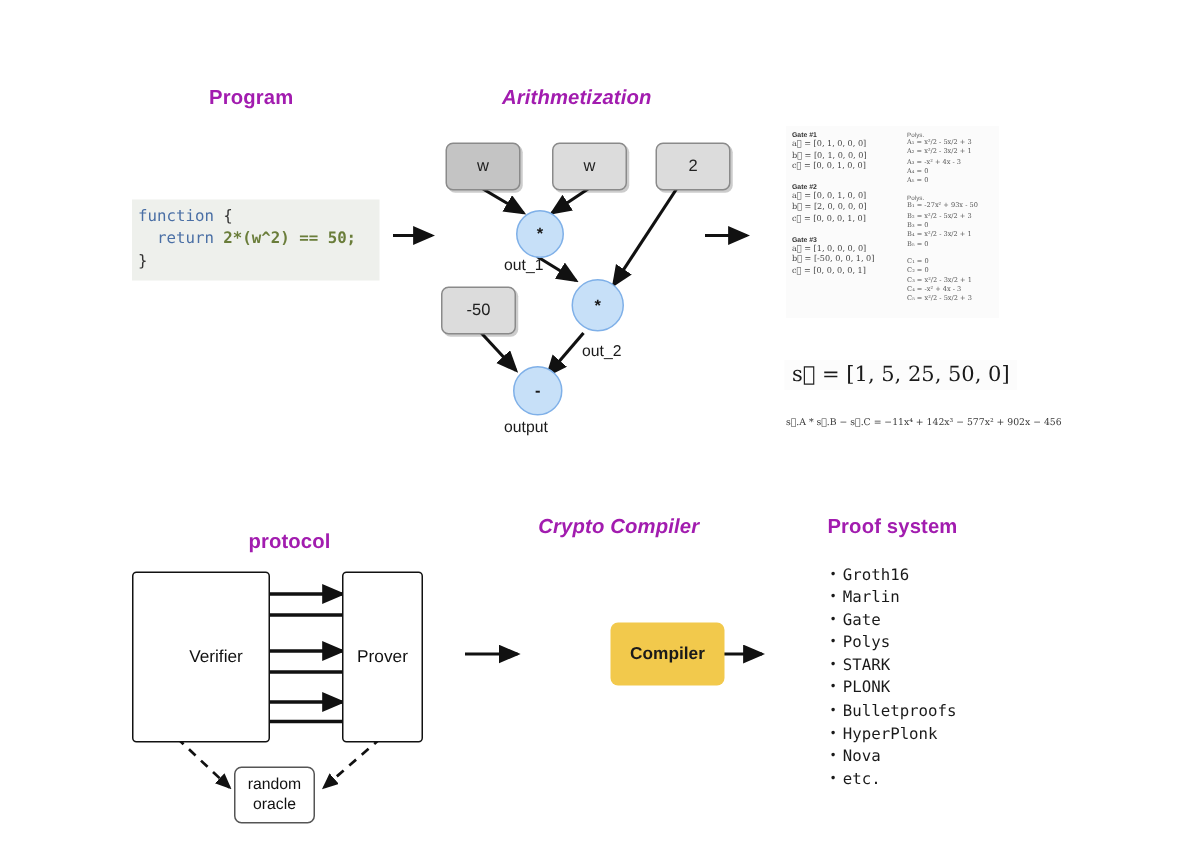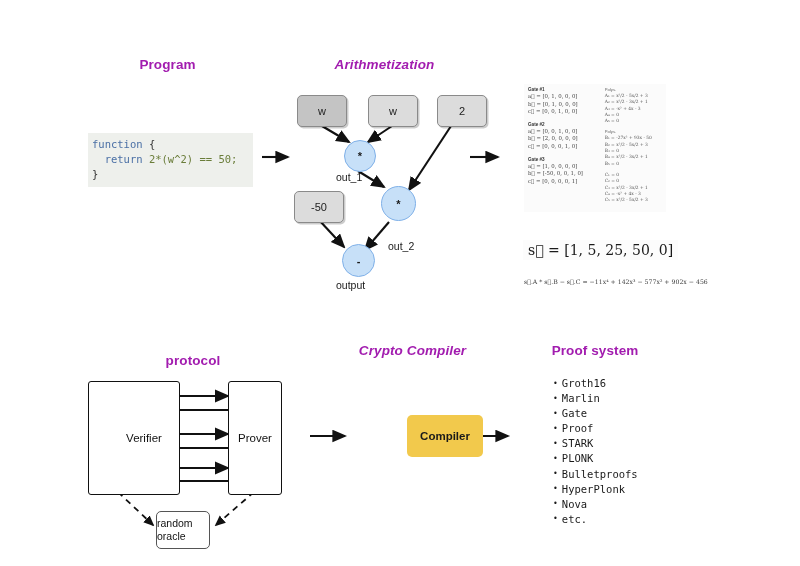--- a/index.html
+++ b/index.html
@@ -38,21 +38,21 @@
     width: 155px;
     background: #eef0ec;
     padding: 4px 6px 5px 4px;
     font-family: "DejaVu Sans Mono", monospace;
     font-size: 10.5px;
     line-height: 15px;
     white-space: pre;
     color: #222222;
   }
   .kw  { color: #4a6fa5; }
-  .num { color: #6a7d3a; }
+  .num { color: #6a7d3a; font-weight: bold; }
   .pun { color: #333333; }
 
   
   .node-box {
     position: absolute;
     border: 1.4px solid #8a8a8a;
     border-radius: 5px;
     background: #dcdcdc;
     display: flex;
     align-items: center;
@@ -152,20 +152,21 @@
     font-size: 11.5px;
     color: #111;
   }
   #random-oracle {
     position: absolute;
     border: 1.4px solid #555;
     border-radius: 5px;
     background: #ffffff;
     display: flex;
     flex-direction: column;
+    align-items: center;
     justify-content: center;
     font-size: 10.5px;
     line-height: 13px;
     color: #111;
   }
 
   
   #compiler-box {
     position: absolute;
     left: 365px; top: 415px;
@@ -255,21 +256,21 @@
   <div class="node-box dark" style="left:297px;top:95px;width:48px;height:30px;">w</div>
   <div class="node-box" style="left:368px;top:95px;width:48px;height:30px;">w</div>
   <div class="node-box" style="left:437px;top:95px;width:48px;height:30px;">2</div>
   <div class="node-box" style="left:294px;top:191px;width:48px;height:30px;">-50</div>
 
   <div class="gate-circle" style="left:344px;top:140px;width:30px;height:30px;">*</div>
   <div class="gate-circle" style="left:381px;top:186px;width:33px;height:33px;">*</div>
   <div class="gate-circle" style="left:342px;top:244px;width:31px;height:31px;">-</div>
 
   <div class="wire-label" style="left:336px;top:171px;">out_1</div>
-  <div class="wire-label" style="left:388px;top:228px;margin-top:12px;">out_2</div>
+  <div class="wire-label" style="left:388px;top:228px;">out_2</div>
   <div class="wire-label" style="left:336px;top:279px;">output</div>
 
   <div id="csp-panel">
     <div class="col left">
       <div class="gate-grp">
         <div class="gate-title">Gate #1</div>
         <div class="vec-line">a⃗ = [0, 1, 0, 0, 0]</div>
         <div class="vec-line">b⃗ = [0, 1, 0, 0, 0]</div>
         <div class="vec-line">c⃗ = [0, 0, 1, 0, 0]</div>
       </div>
@@ -323,21 +324,21 @@
     <span>random</span>
     <span>oracle</span>
   </div>
 
   <div id="compiler-box">Compiler</div>
 
   <ul id="proof-list">
     <li>Groth16</li>
     <li>Marlin</li>
     <li>Gate</li>
-    <li>Proof</li>
+    <li>Polys</li>
     <li>STARK</li>
     <li>PLONK</li>
     <li>Bulletproofs</li>
     <li>HyperPlonk</li>
     <li>Nova</li>
     <li>etc.</li>
   </ul>
 
 </div>
 

